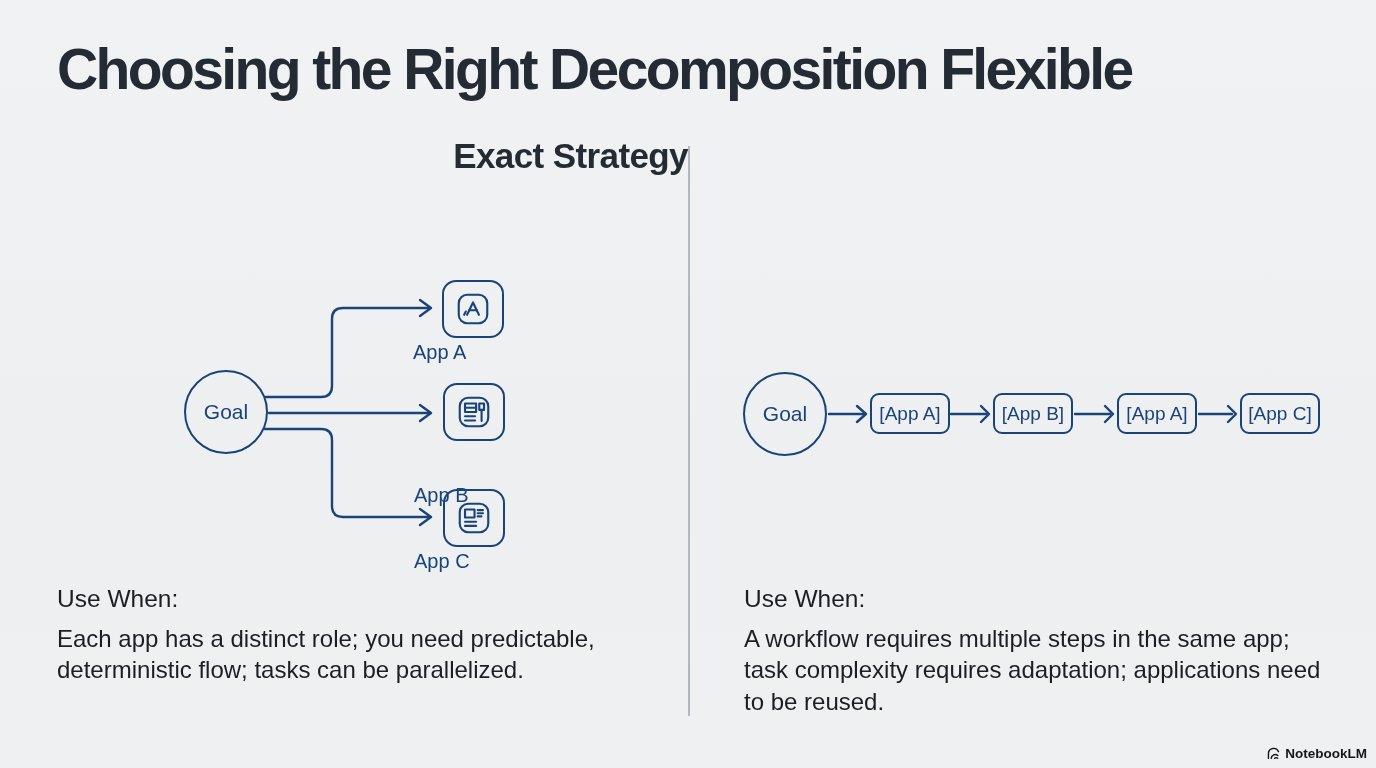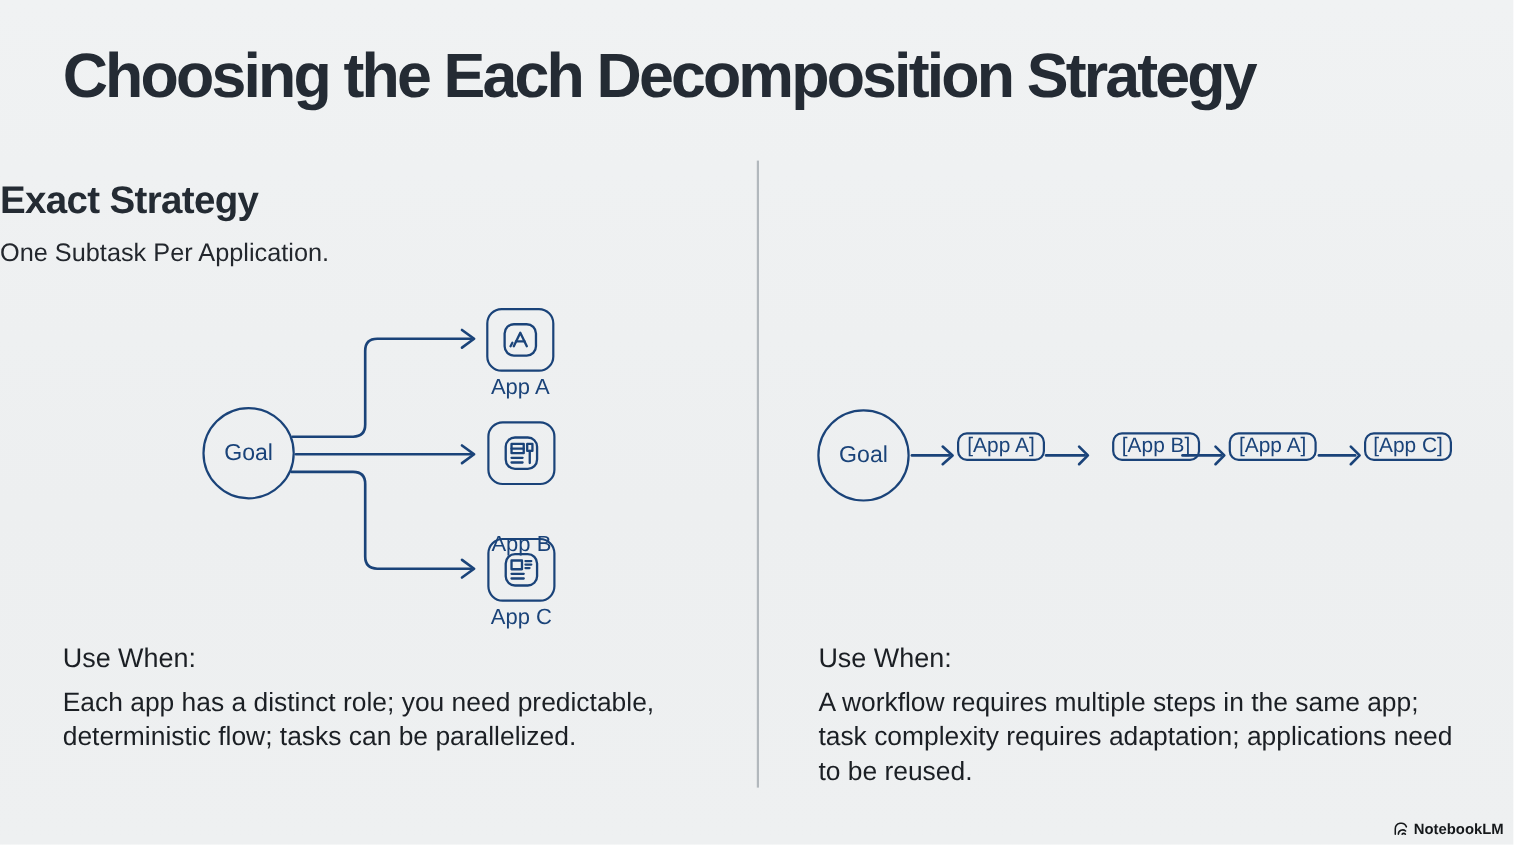--- a/index.html
+++ b/index.html
@@ -16,46 +16,46 @@
     position:absolute; left:57px; top:36px;
     font-size:57px; font-weight:700; letter-spacing:-2.6px;
     color:#242b34; white-space:nowrap;
   }
 
   .divider {
     position:absolute; left:688px; top:146px;
     width:2px; height:570px; background:#b2b8bd;
   }
 
-  .col-head { position:absolute; top:163px; width:688px; text-align:left; }
+  .col-head { position:absolute; top:136px; width:688px; text-align:right; }
   .col-head.left  { left:0; }
   .col-head.right { left:688px; }
   .col-head h2 { font-size:35px; font-weight:700; letter-spacing:-0.6px; color:#242b33; }
   .col-head .sub { margin-top:13px; font-size:23px; font-weight:400; color:#23272d; }
 
   
   .goal {
     position:absolute; width:84px; height:84px; border:2.5px solid #1a4379;
     border-radius:50%; display:flex; align-items:center; justify-content:center;
     color:#1a4379; font-size:21px;
   }
   .connectors { position:absolute; left:0; top:0; pointer-events:none; }
 
   .app-node {
     position:absolute; width:62px; height:58px;
     border:2.5px solid #1a4379; border-radius:14px;
     display:flex; align-items:center; justify-content:center;
   }
   .app-label {
-    position:absolute; width:120px; text-align:center;
+    position:absolute; width:120px; 
     color:#1a4379; font-size:20px;
   }
 
   .flow-box {
-    position:absolute; top:393px; width:80px; height:26px;
+    position:absolute; top:393px; width:80px; height:41px;
     border:2.5px solid #1a4379; border-radius:9px;
     display:flex; align-items:center; justify-content:center;
     color:#1a4379; font-size:19px; white-space:nowrap;
   }
 
   .usewhen { position:absolute; top:585px; }
   .usewhen .uw-label { font-size:24.5px; color:#1b1f24; }
   .usewhen .uw-text  { margin-top:10px; font-size:24px; line-height:1.31; color:#1b1f24; }
   .usewhen.left  { left:57px;  width:550px; }
   .usewhen.right { left:744px; width:585px; }
@@ -64,27 +64,26 @@
     position:absolute; right:9px; bottom:7px;
     display:flex; align-items:flex-end; gap:4px;
     font-size:13.5px; font-weight:600; color:#15181b;
   }
 </style>
 </head>
 <body>
 
 <div class="stage">
 
-  <h1 class="slide-title">Choosing the Each Decomposition Strategy</h1>
+  <h1 class="slide-title">Choosing the Right Decomposition Flexible</h1>
 
   <div class="divider"></div>
 
   <div class="col-head left">
     <h2>Exact Strategy</h2>
-    <div class="sub">One Subtask Per Application.</div>
   </div>
 
   <svg class="connectors" width="1376" height="768" viewBox="0 0 1376 768" fill="none" stroke="#1a4379" stroke-width="2.4" stroke-linecap="round" stroke-linejoin="round">
 
     <path d="M266 397 H321 Q332 397 332 386 V319 Q332 308 343 308 H428"></path>
     <path d="M420 300 L431 308 L420 316"></path>
     <path d="M269 413 H428"></path>
     <path d="M420 405 L431 413 L420 421"></path>
     <path d="M265 429 H321 Q332 429 332 440 V506 Q332 517 343 517 H428"></path>
     <path d="M420 509 L431 517 L420 525"></path>
@@ -137,21 +136,21 @@
       <path d="M9.5 25.5 H20"></path>
     </svg>
   </div>
   <div class="app-label" style="left:414px; top:550px;">App C</div>
 
   <div class="goal" style="left:743px; top:372px;">
     <span>Goal</span>
   </div>
 
   <div class="flow-box" style="left:870px;">[App A]</div>
-  <div class="flow-box" style="left:993px;margin-left:18px;">[App B]</div>
+  <div class="flow-box" style="left:993px;">[App B]</div>
   <div class="flow-box" style="left:1117px;">[App A]</div>
   <div class="flow-box" style="left:1240px;">[App C]</div>
 
   <div class="usewhen left">
     <div class="uw-label">Use When:</div>
     <p class="uw-text">Each app has a distinct role; you need predictable, deterministic flow; tasks can be parallelized.</p>
   </div>
   <div class="usewhen right">
     <div class="uw-label">Use When:</div>
     <p class="uw-text">A workflow requires multiple steps in the same app; task complexity requires adaptation; applications need to be reused.</p>

